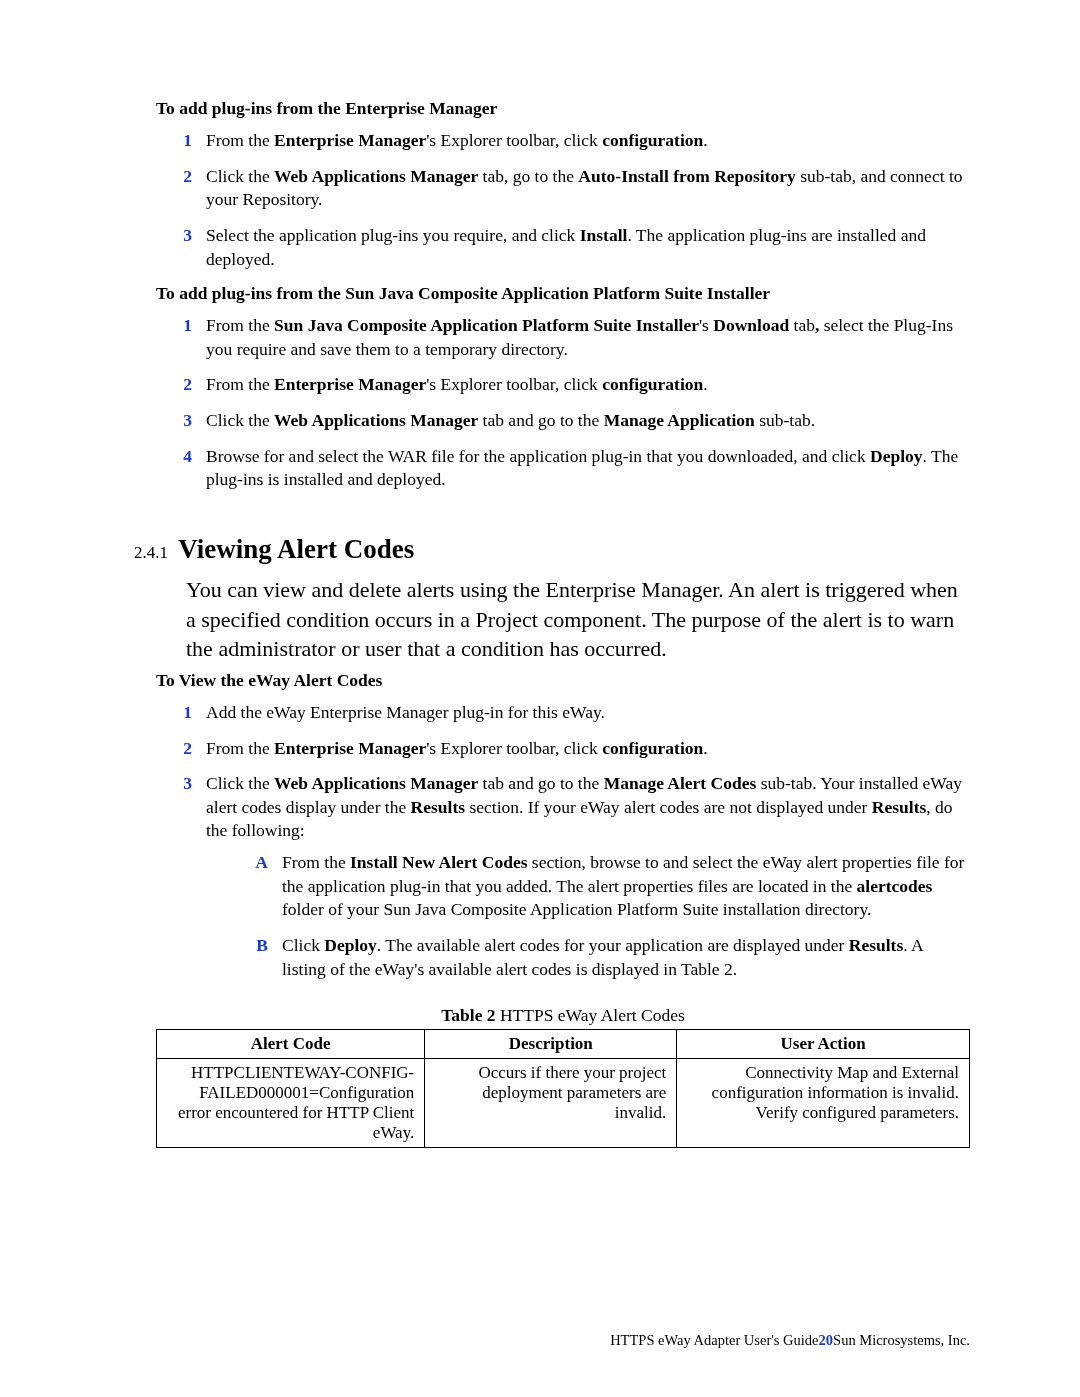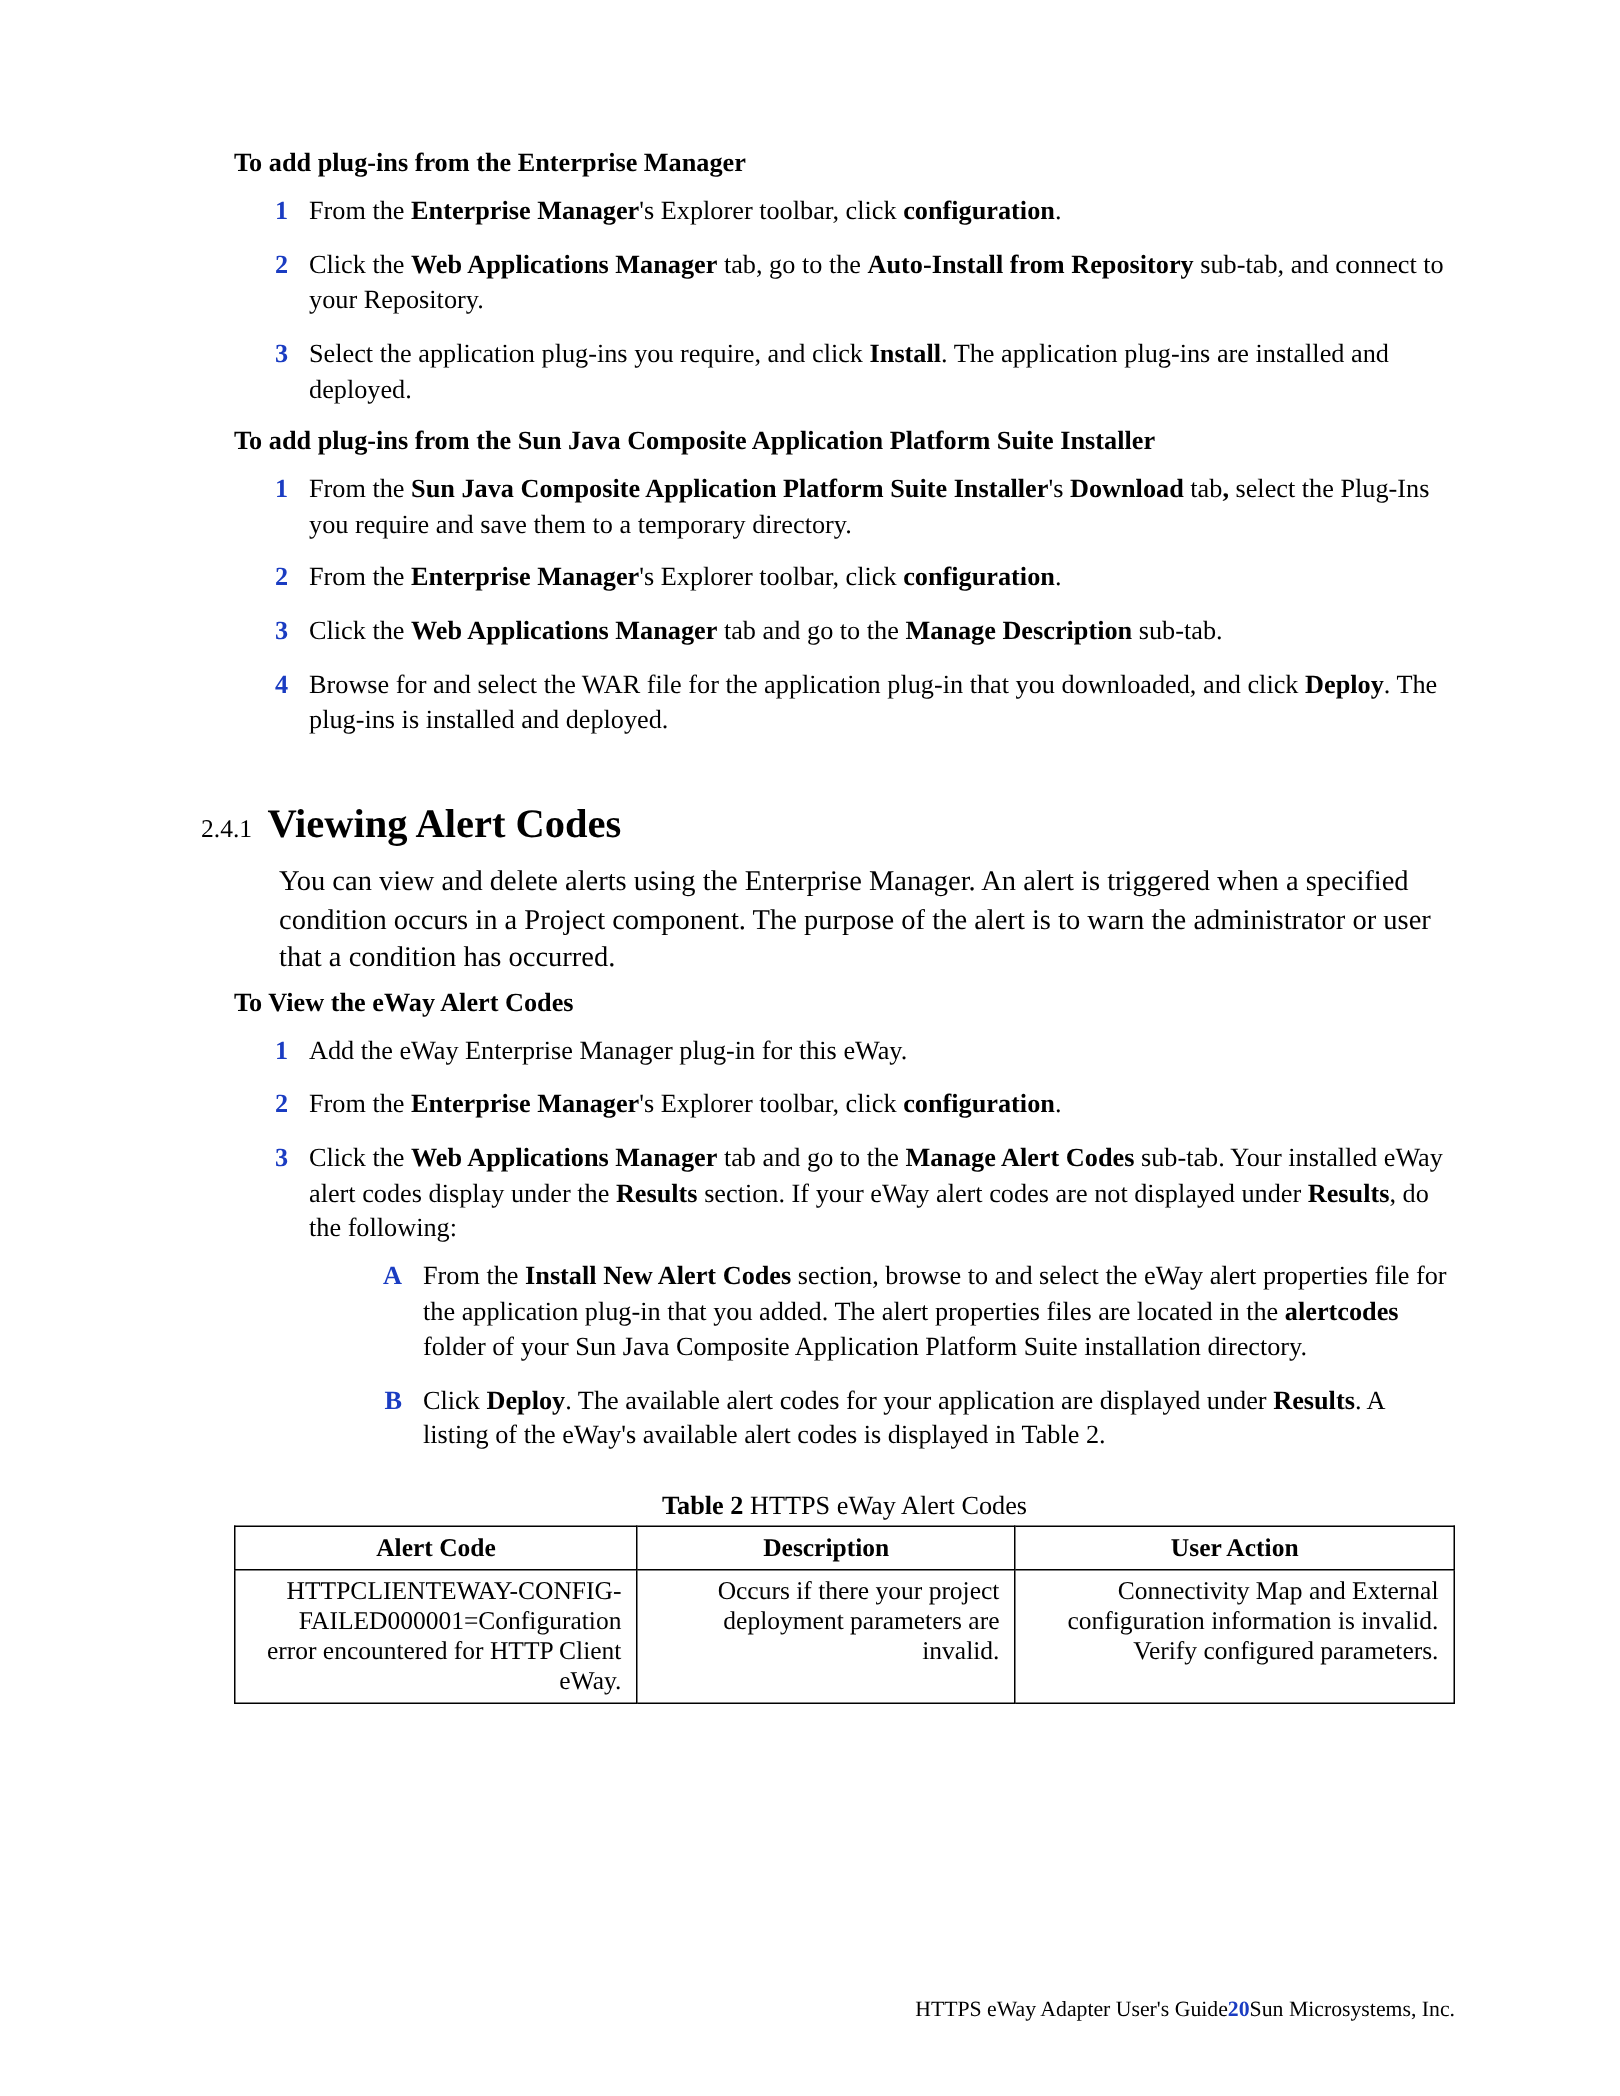--- a/index.html
+++ b/index.html
@@ -92,21 +92,21 @@
   }
   .section-heading .secnum {
     font-size: 17px;
     margin-right: 6px;
   }
   .section-heading .sectitle {
     font-size: 27px;
     font-weight: bold;
   }
   .para {
-    font-size: 19px;
+    font-size: 22px;
     line-height: 1.35;
     margin: 6px 0 4px 30px;
   }
   .table-caption {
     text-align: center;
     font-size: 17.5px;
     margin-top: 12px;
     margin-bottom: 3px;
   }
   .table-caption .b { font-weight: bold; text-align: center; }
@@ -174,21 +174,21 @@
       <li>
         <span class="num">1</span>
         <span class="txt"><span>From the </span><span class="b">Sun Java Composite Application Platform Suite Installer</span><span>'s </span><span class="b">Download</span><span> tab</span><span class="b">,</span><span> select the Plug-Ins you require and save them to a temporary directory.</span></span>
       </li>
       <li>
         <span class="num">2</span>
         <span class="txt"><span>From the </span><span class="b">Enterprise Manager</span><span>'s Explorer toolbar, click </span><span class="b">configuration</span><span>.</span></span>
       </li>
       <li>
         <span class="num">3</span>
-        <span class="txt"><span>Click the </span><span class="b">Web Applications Manager</span><span> tab and go to the </span><span class="b">Manage Description</span><span> sub-tab.</span></span>
+        <span class="txt"><span>Click the </span><span class="b">Web Applications Manager</span><span> tab and go to the </span><span class="b">Manage Application</span><span> sub-tab.</span></span>
       </li>
       <li>
         <span class="num">4</span>
         <span class="txt"><span>Browse for and select the WAR file for the application plug-in that you downloaded, and click </span><span class="b">Deploy</span><span>. The plug-ins is installed and deployed.</span></span>
       </li>
     </ol>
 
     <div class="section-heading">
       <span class="secnum">2.4.1</span>
       <span class="sectitle">Viewing Alert Codes</span>

